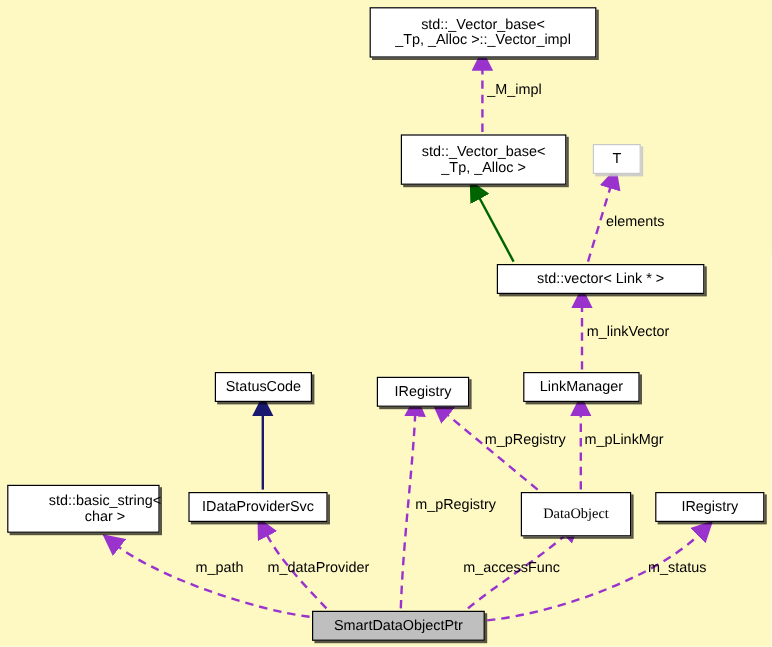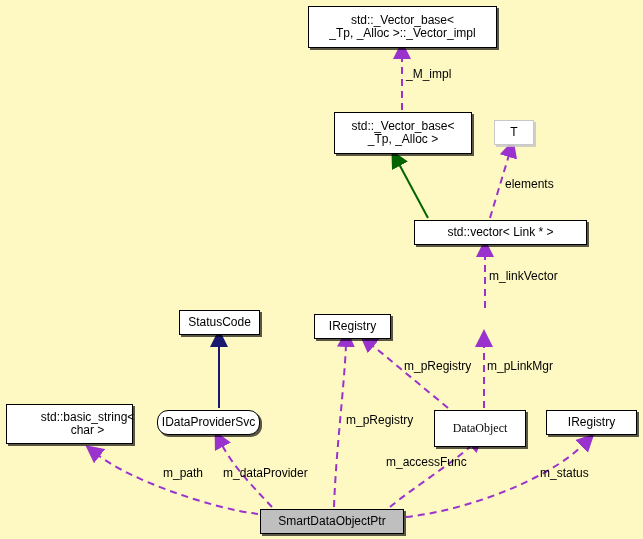--- a/index.html
+++ b/index.html
@@ -128,29 +128,30 @@
   <div class="node shadow" style="left:308px; top:6px; width:189px; height:42px;">std::_Vector_base&lt;
 _Tp, _Alloc &gt;::_Vector_impl</div>
 
   <div class="node shadow" style="left:334px; top:112px; width:138px; height:42px;">std::_Vector_base&lt;
 _Tp, _Alloc &gt;</div>
 
   <div class="node faint" style="left:494px; top:120px; width:40px; height:25px;">T</div>
 
   <div class="node shadow" style="left:414px; top:220px; width:173px; height:25px;">std::vector&lt; Link * &gt;</div>
 
+  <div class="node shadow" style="left:436px; top:310px; width:97px; height:25px;">LinkManager</div>
 
   <div class="node shadow" style="left:314px; top:314px; width:77px; height:25px;">IRegistry</div>
 
   <div class="node shadow" style="left:179px; top:310px; width:81px; height:25px;">StatusCode</div>
 
   <div class="node shadow" style="left:6px; top:404px; width:127px; height:40px;padding-left:36px;">std::basic_string&lt;
 char &gt;</div>
 
-  <div class="node shadow" style="left:157px; top:410px; width:103px; height:25px;border-radius:11px;">IDataProviderSvc</div>
+  <div class="node shadow" style="left:157px; top:410px; width:116px; height:25px;">IDataProviderSvc</div>
 
   <div class="node shadow" style="left:434px; top:410px; width:92px; height:37px;font-family:Liberation Serif, serif;">DataObject</div>
 
   <div class="node shadow" style="left:546px; top:410px; width:91px; height:25px;">IRegistry</div>
 
   <div class="node shadow focus" style="left:260px; top:509px; width:144px; height:25px;">SmartDataObjectPtr</div>
 
   <div class="edge-label" style="left:406px; top:68px;">_M_impl</div>
 
   <div class="edge-label" style="left:505px; top:178px;">elements</div>
@@ -160,17 +161,17 @@
   <div class="edge-label" style="left:404px; top:360px;">m_pRegistry</div>
 
   <div class="edge-label" style="left:487px; top:360px;">m_pLinkMgr</div>
 
   <div class="edge-label" style="left:346px; top:414px;">m_pRegistry</div>
 
   <div class="edge-label" style="left:163px; top:467px;">m_path</div>
 
   <div class="edge-label" style="left:223px; top:467px;">m_dataProvider</div>
 
-  <div class="edge-label" style="left:386px; top:456px;">m_accessFunc</div>
+  <div class="edge-label" style="left:386px; top:467px;">m_accessFunc</div>
 
   <div class="edge-label" style="left:540px; top:467px;">m_status</div>
 
 </div>
 
 </body></html>

